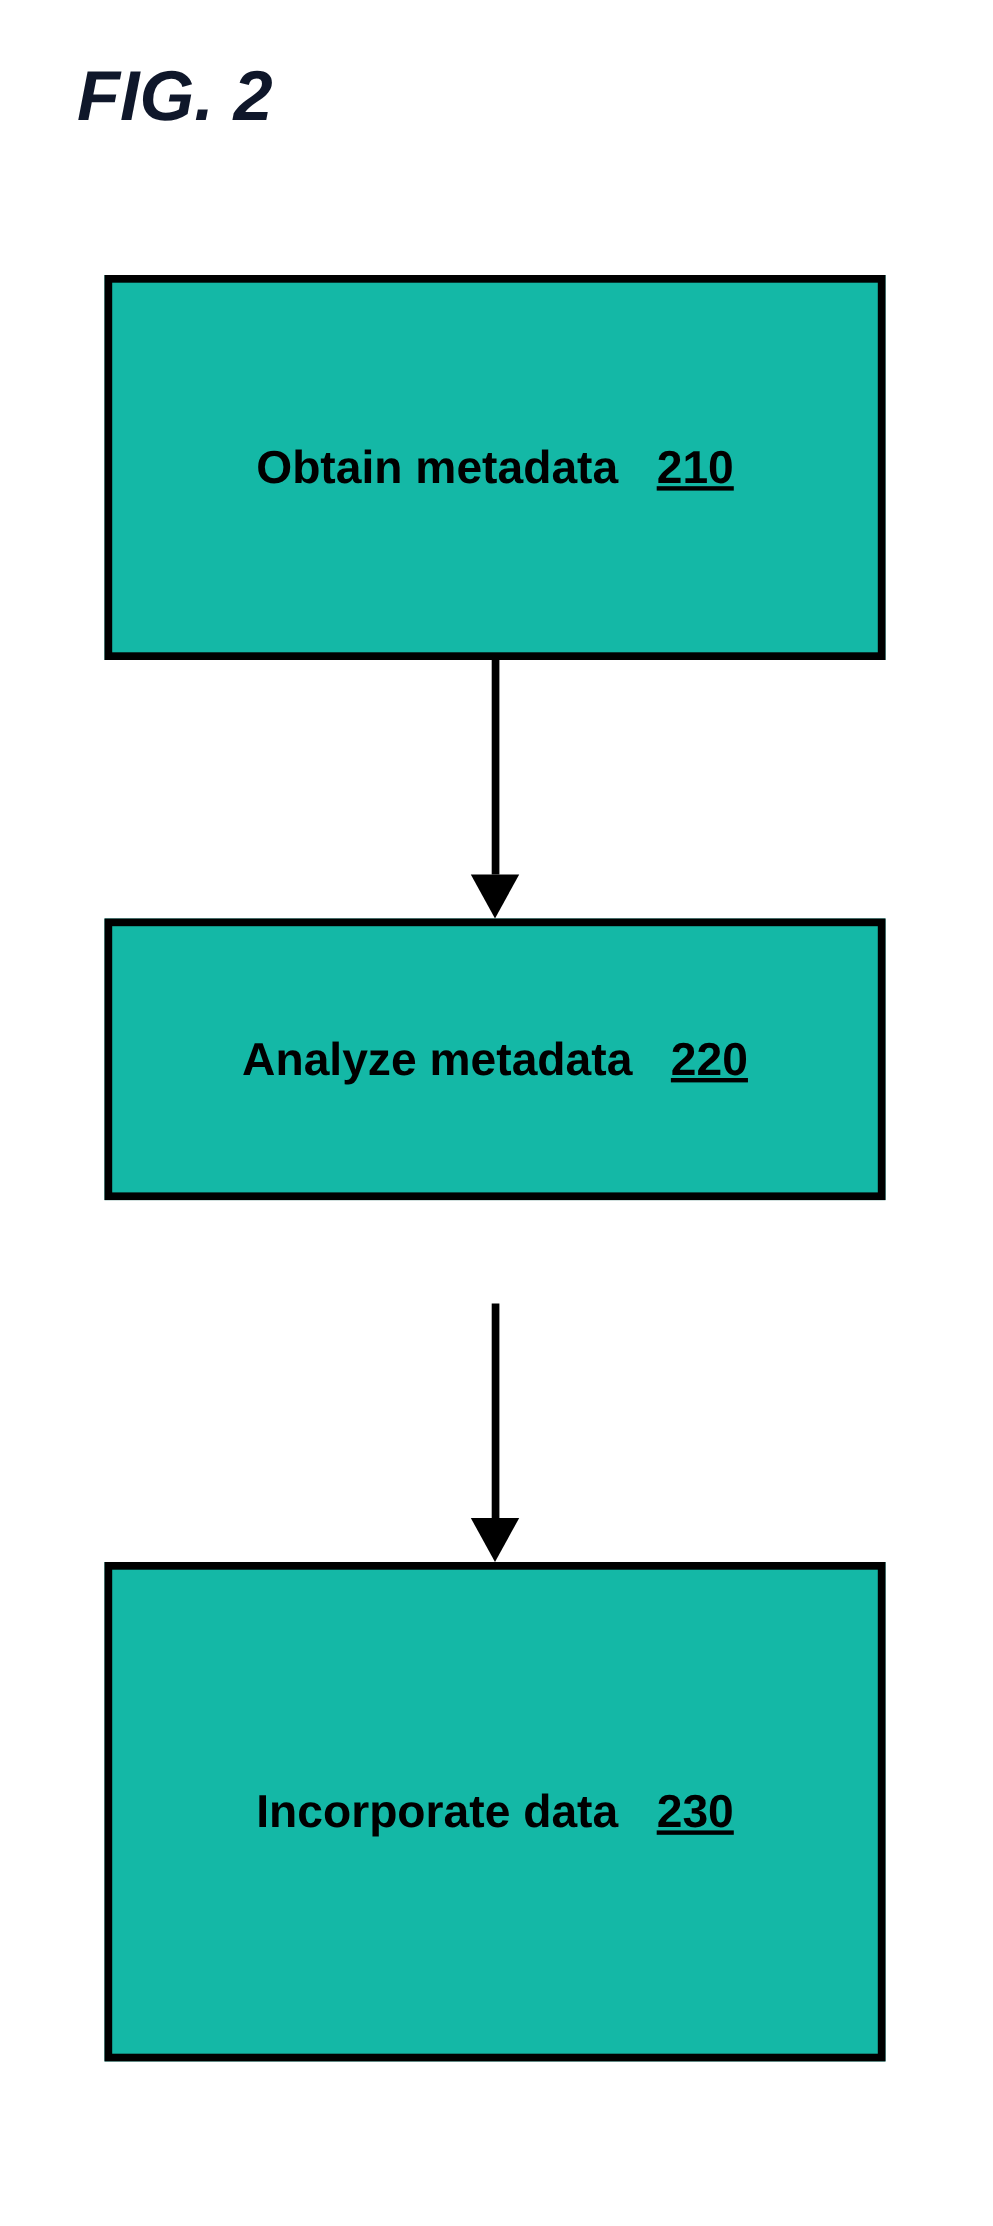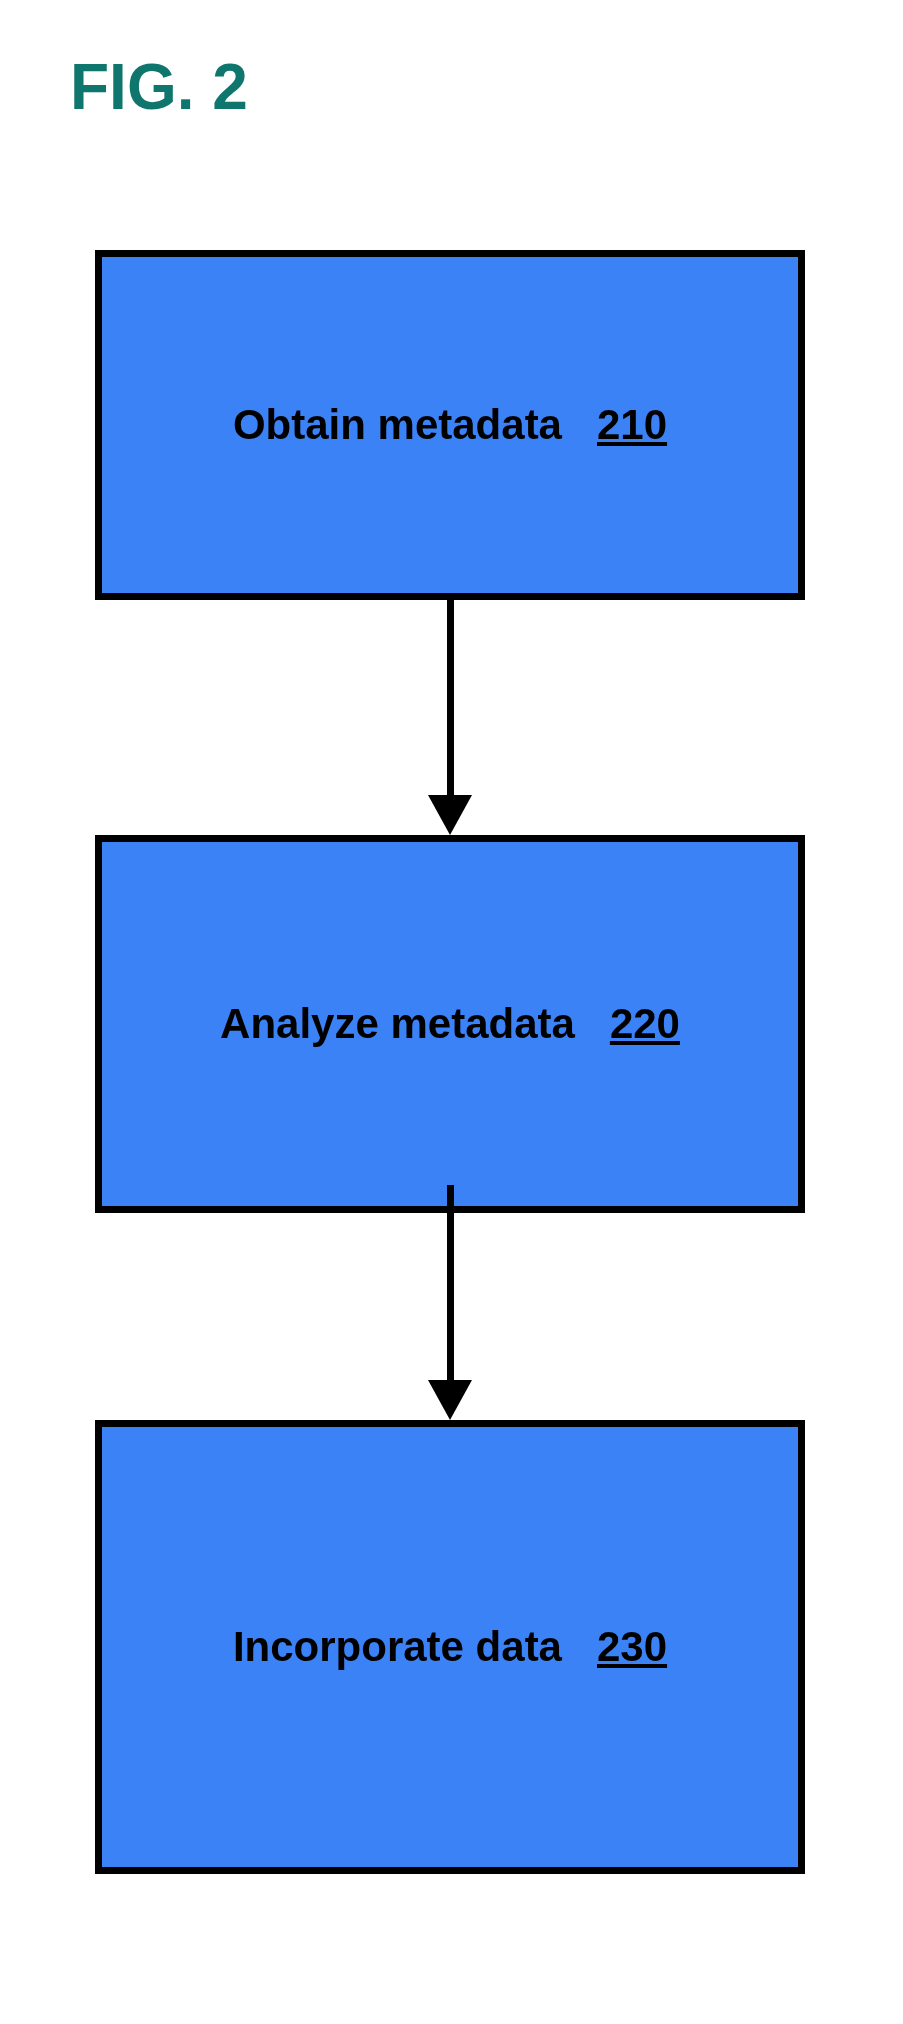--- a/index.html
+++ b/index.html
@@ -9,26 +9,27 @@
     height: 2024px;
     position: relative;
     font-family: Arial, Helvetica, sans-serif;
   }
   .figure-title {
     position: absolute;
     top: 50px;
     left: 70px;
     font-size: 64px;
     font-weight: bold;
-    color: #0f766e;
+    font-style: italic;
+    color: #0f172a;
   }
   .box {
     position: absolute;
     border: 7px solid #000;
-    background: #3b82f6;
+    background: #14b8a6;
     display: flex;
     align-items: center;
     justify-content: center;
     text-align: center;
   }
   .box-label {
     font-size: 42px;
     font-weight: bold;
     color: #000;
   }
@@ -58,21 +59,21 @@
   <div class="box-label">
     <span>Obtain metadata</span>
     <span>&nbsp;</span>
     <span class="box-num">210</span>
   </div>
 </div>
 
 <div class="arrow-line" style="left:447px; top:600px; height:195px;"></div>
 <div class="arrow-head" style="left:428px; top:795px;"></div>
 
-<div class="box" style="left:95px; top:835px; width:710px; height:378px;">
+<div class="box" style="left:95px; top:835px; width:710px; height:256px;">
   <div class="box-label">
     <span>Analyze metadata</span>
     <span>&nbsp;</span>
     <span class="box-num">220</span>
   </div>
 </div>
 
 <div class="arrow-line" style="left:447px; top:1185px; height:195px;"></div>
 <div class="arrow-head" style="left:428px; top:1380px;"></div>
 

